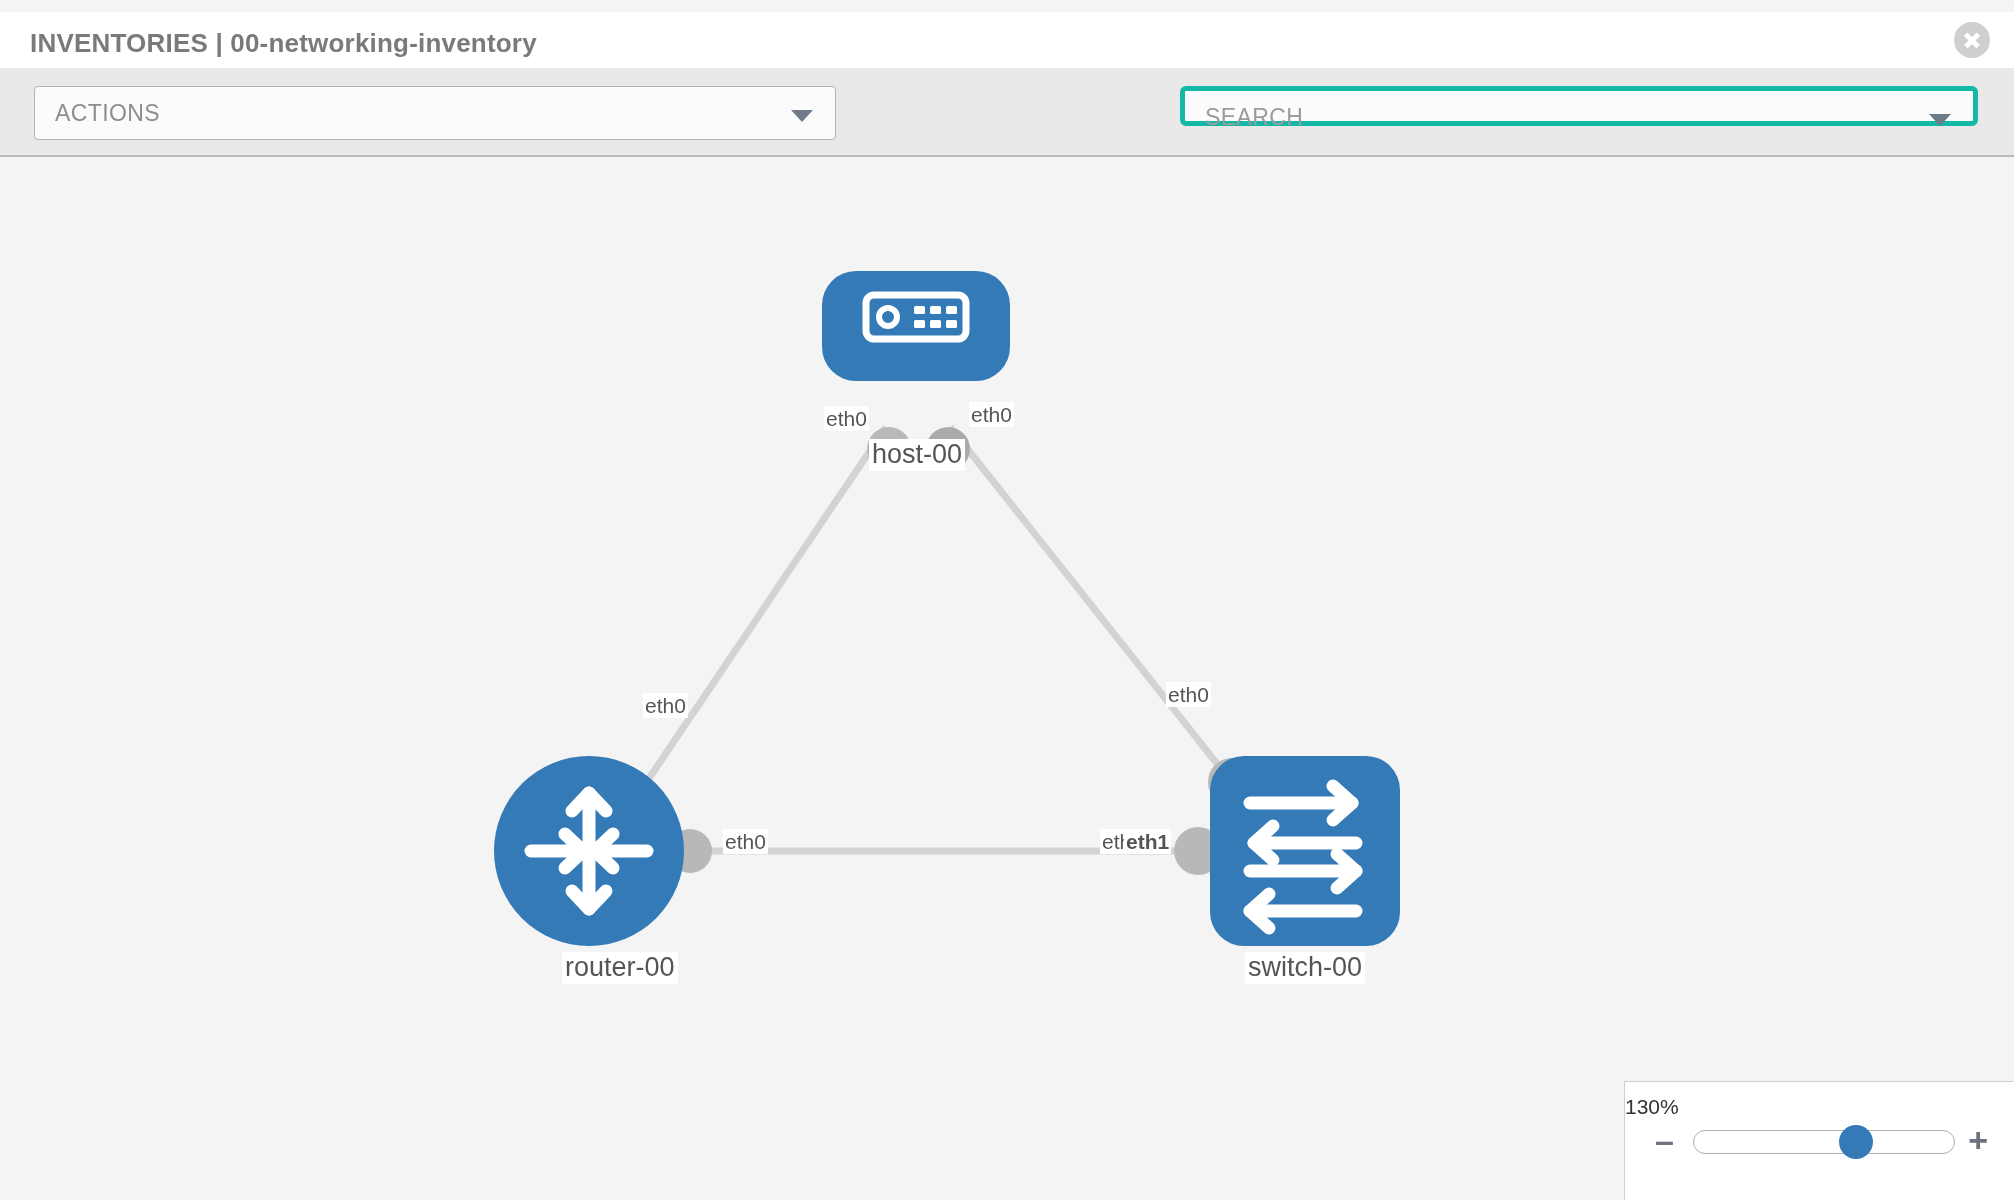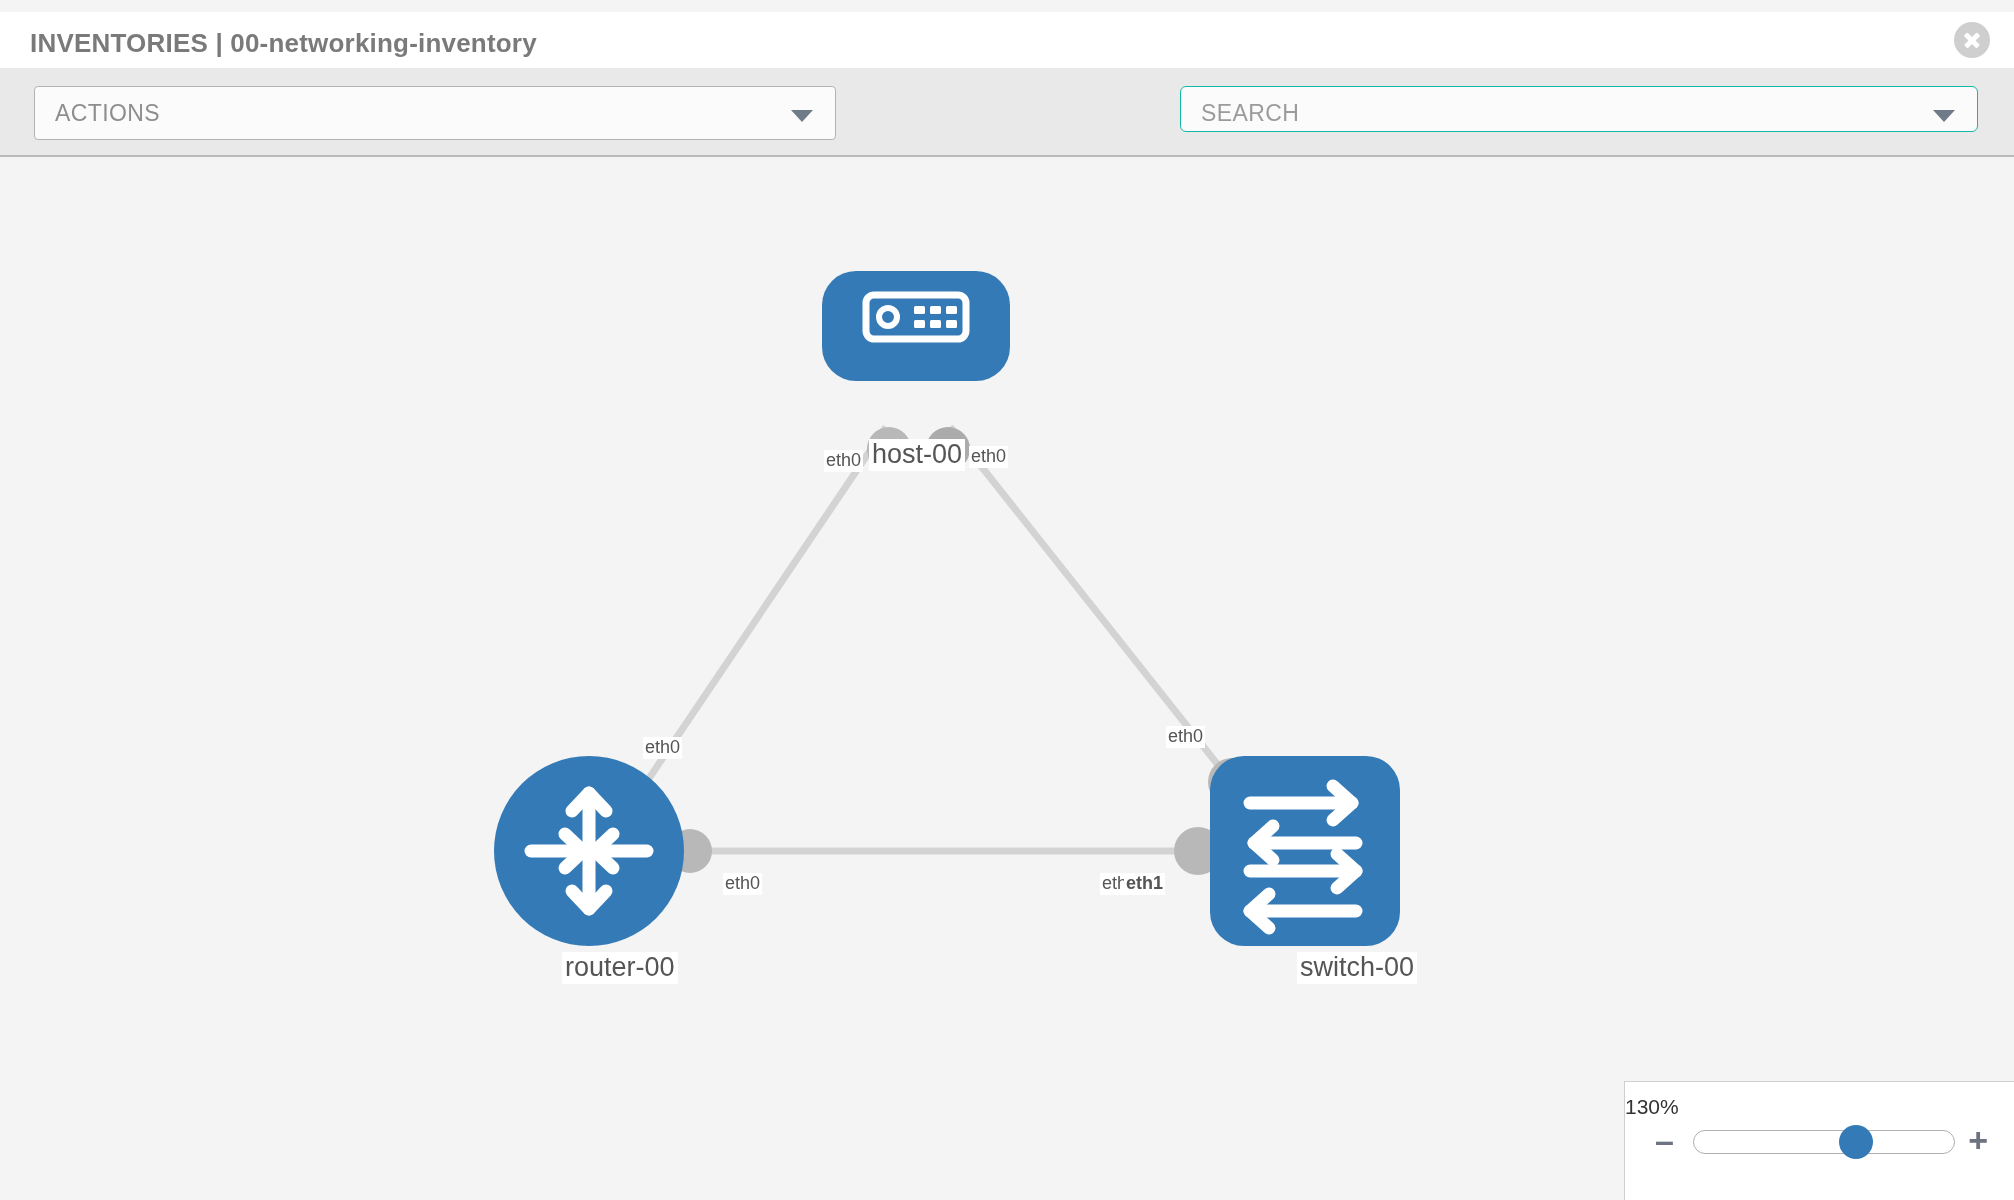--- a/index.html
+++ b/index.html
@@ -112,23 +112,23 @@
   }
   .tool-icon svg { display: block; }
   #wrench-btn { left: 1037px; }
   #key-btn    { left: 1104px; }
 
   .search-select {
     position: absolute;
     left: 1180px;
     top: 18px;
     width: 798px;
-    height: 46px;
+    height: 40px;
     background: #fbfbfb;
-    border: 1px solid #14b8a6;
+    border: 5px solid #14b8a6;
     border-radius: 6px;
   }
   .search-select .sel-label {
     position: absolute;
     left: 20px;
     top: 13px;
     font-size: 23px;
     color: #9b9b9b;
     letter-spacing: 0.4px;
   }
@@ -146,21 +146,21 @@
 
   
   .chip {
     position: absolute;
     background: #ffffff;
     color: #555555;
     white-space: nowrap;
     line-height: 1.1;
   }
   .chip.node-name { font-size: 27px; padding: 1px 3px; }
-  .chip.iface     { font-size: 18px; padding: 1px 2px; margin-top: 44px; }
+  .chip.iface     { font-size: 21px; padding: 1px 2px; }
 
   
   .zoom-panel {
     position: absolute;
     right: 0;
     bottom: 0;
     width: 390px;
     height: 119px;
     background: #ffffff;
     border: 1px solid #cfcfcf;
@@ -302,21 +302,21 @@
           <path d="M1250 712 L1356 712"></path>
           <path d="M1337 695 L1356 712 L1337 729"></path>
           <path d="M1356 752 L1250 752"></path>
           <path d="M1269 735 L1250 752 L1269 769"></path>
         </g>
       </g>
     </svg>
 
     <div class="chip node-name" style="left:869px; top:236px;margin-top:44px;">host-00</div>
     <div class="chip node-name" style="left:527px; top:793px;margin-left:35px;">router-00</div>
-    <div class="chip node-name" style="left:1297px; top:793px;text-align:right;">switch-00</div>
+    <div class="chip node-name" style="left:1245px; top:793px;text-align:right;">switch-00</div>
 
     <div class="chip iface" style="left:824px; top:247px;">eth0</div>
     <div class="chip iface" style="left:969px; top:243px;">eth0</div>
     <div class="chip iface" style="left:643px; top:534px;">eth0</div>
     <div class="chip iface" style="left:1166px; top:523px;">eth0</div>
     <div class="chip iface" style="left:723px; top:670px;">eth0</div>
     <div class="chip iface" style="left:1100px; top:670px;">eth</div>
     <div class="chip iface" style="left:1124px; top:670px;font-weight:bold;">eth1</div>
 
     <div class="zoom-panel">

